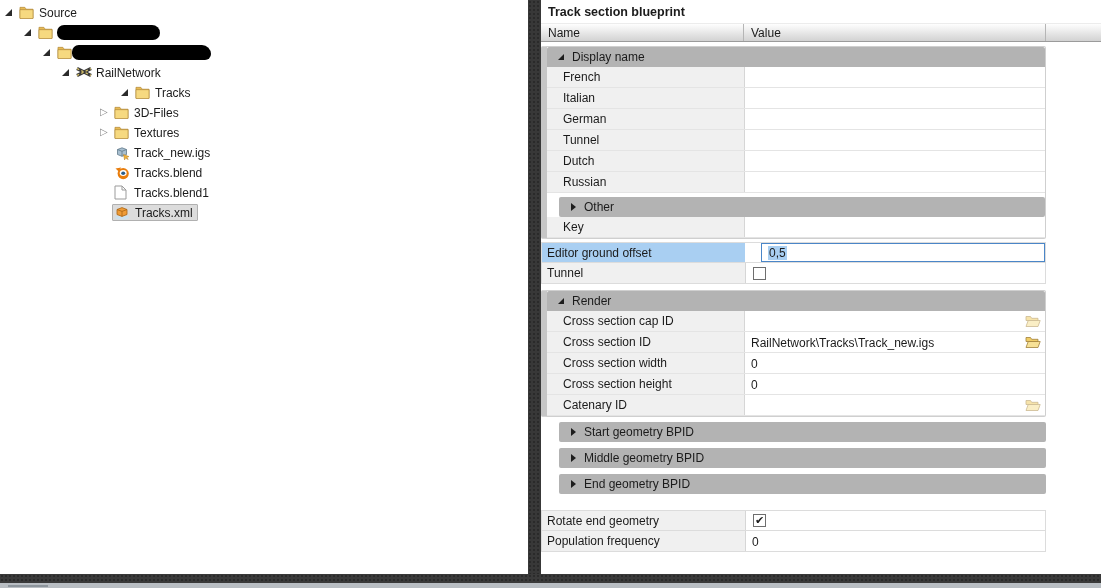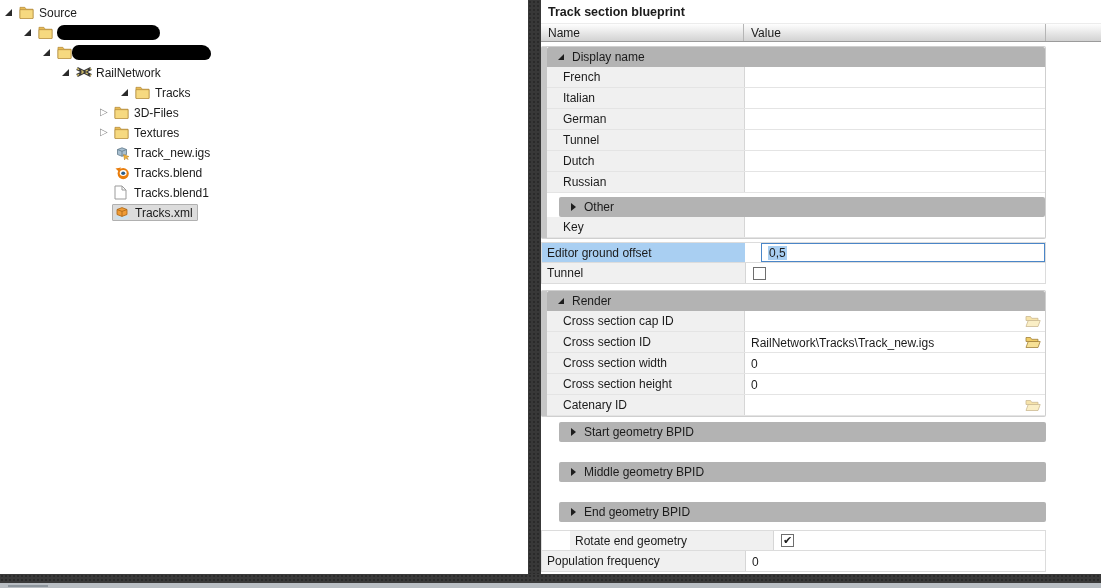--- a/index.html
+++ b/index.html
@@ -33,31 +33,31 @@
   .ch-name{width:203px;padding-left:7px;box-sizing:border-box;border-right:1px solid #b5b5b5;height:100%;display:flex;align-items:center;}
   .ch-val{width:302px;padding-left:7px;box-sizing:border-box;border-right:1px solid #b5b5b5;height:100%;display:flex;align-items:center;}
   .ch-rest{flex:1;height:100%;}
 
   .pg-body{width:505px;}
   .pg-sec{width:505px;box-sizing:border-box;border:1px solid #cfcfcf;border-left:6px solid #c6c6c6;margin-top:4px;background:#fff;border-radius:2px;}
   .pg-ghead{height:20px;background:#b3b3b3;border-radius:2px 2px 0 0;display:flex;align-items:center;padding-left:11px;gap:8px;}
   .pg-sub{height:20px;background:#b3b3b3;border-radius:2px;display:flex;align-items:center;padding-left:12px;gap:8px;box-sizing:border-box;}
   .pg-sec .pg-sub{margin:4px 0 0 12px;}
   .pg-sub.standalone{width:487px;margin:5px 0 0 18px;}
-  .pg-sub.gap6{margin-top:20px;text-align:center;}
+  .pg-sub.gap6{margin-top:6px;text-align:center;}
   .tri-open{width:0;height:0;border-left:6px solid transparent;border-bottom:6px solid #1d1d1d;}
   .tri-closed{width:0;height:0;border-top:4px solid transparent;border-bottom:4px solid transparent;border-left:5px solid #1d1d1d;}
 
   .pg-row{display:flex;height:21px;box-sizing:border-box;border-bottom:1px solid #e4e4e4;background:#fff;}
   .pg-name{width:197px;flex:0 0 197px;background:#f0f0f0;box-sizing:border-box;padding:3px 4px 0 16px;overflow:hidden;white-space:nowrap;}
   .pg-val{flex:1;background:#fff;border-left:1px solid #d6d6d6;display:flex;align-items:center;padding-left:6px;box-sizing:border-box;position:relative;}
   .pg-row.toplevel{width:505px;border:1px solid #dcdcdc;border-top:none;margin-top:0;}
   .pg-row.toplevel .pg-name{width:203px;flex:0 0 203px;padding-left:5px;}
   .pg-row.mt5{margin-top:3px;border-top:1px solid #dcdcdc;gap:16px;}
-  .pg-row.mt4{margin-top:8px;border-top:1px solid #dcdcdc;padding-left:28px;}
+  .pg-row.mt4{margin-top:16px;border-top:1px solid #dcdcdc;}
   .pg-row.selected .pg-name{background:#a9cff2;}
   .pg-row.selected .pg-val{border:1px solid #4a86c8;background:#fff;}
   .sel-text{background:#a9cff2;padding:0 1px;}
   .cb{width:13px;height:13px;border:1px solid #6e6e6e;background:#fff;box-sizing:border-box;
       font-size:11px;line-height:11px;text-align:center;color:#1c1c1c;margin-left:1px;}
   .browse{margin-left:auto;margin-right:4px;display:flex;align-items:center;}
   .browse.faded{opacity:0.55;}
   .valtext{padding-top:1px;}
 
   

